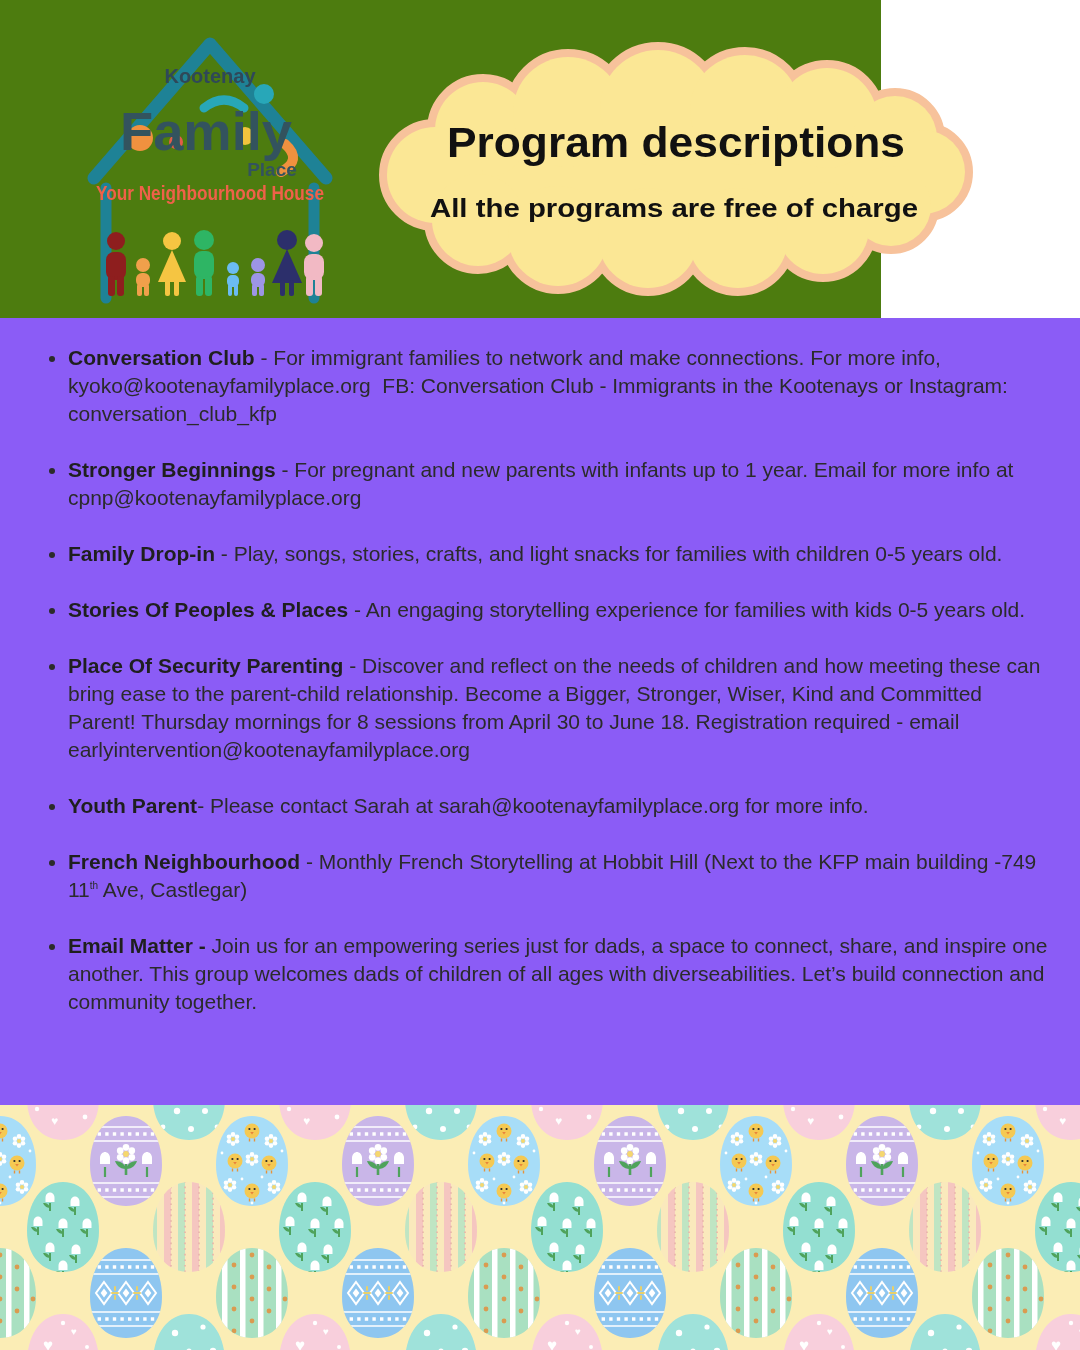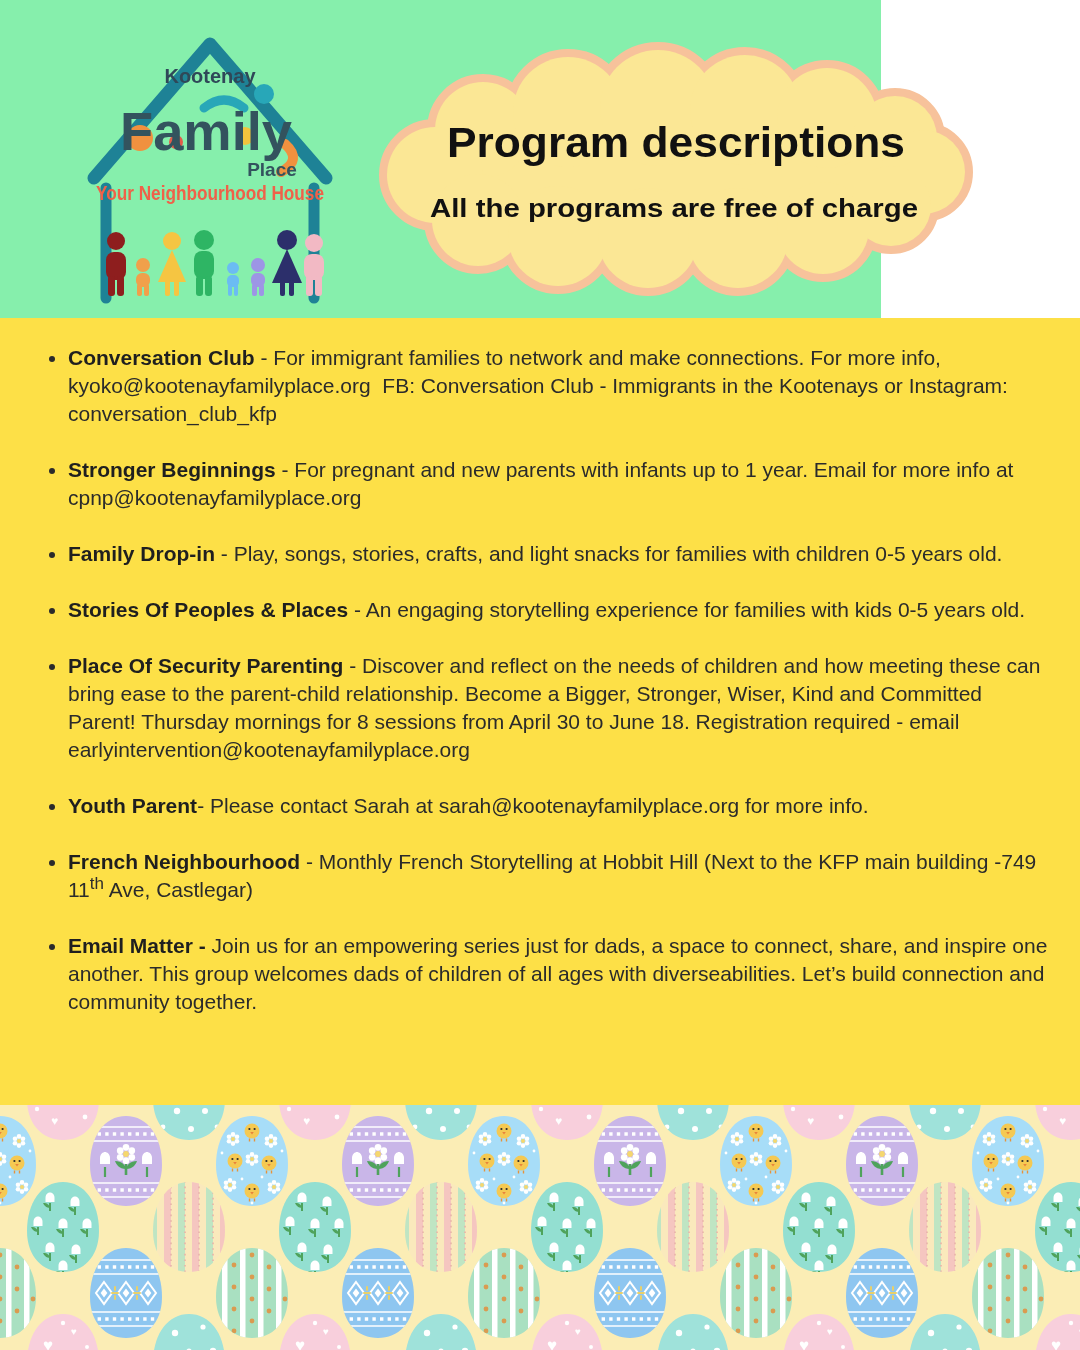--- a/index.html
+++ b/index.html
@@ -1,33 +1,33 @@
 <!DOCTYPE html>
 <html><head>
 <meta charset="utf-8">
 <style>
   html,body{margin:0;padding:0;}
   .page{
     position:relative;width:1080px;height:1350px;overflow:hidden;
     background:#ffffff;font-family:"Liberation Sans",sans-serif;
   }
-  .header{position:absolute;top:0;left:0;width:881px;height:318px;background:#86efac;}
+  .header{position:absolute;top:0;left:0;width:881px;height:318px;background:#4d7c0f;}
   .logo-svg{position:absolute;left:82px;top:28px;}
   .cloud-svg{position:absolute;left:383px;top:50px;overflow:visible;}
   .content{
     position:absolute;top:318px;left:0;width:1080px;height:1032px;
-    background:#fde047;
+    background:#8b5cf6;
   }
   .programs{padding:26px 25px 0 50px;}
   .programs ul{margin:0;padding-left:18px;}
   .programs li{
     font-size:21px;line-height:28px;color:#2b2b2b;margin-bottom:28px;
   }
   .programs li strong{font-weight:700;color:#1f1f1f;}
-  .programs sup{font-size:17px;line-height:0;}
+  .programs sup{font-size:10px;line-height:0;}
   .egg-band{position:absolute;left:0;top:1105px;width:1080px;height:245px;}
   svg text{font-family:"Liberation Sans",sans-serif;}
 </style>
 </head>
 <body>
 
 <div class="page">
 
   <div class="header">
 

